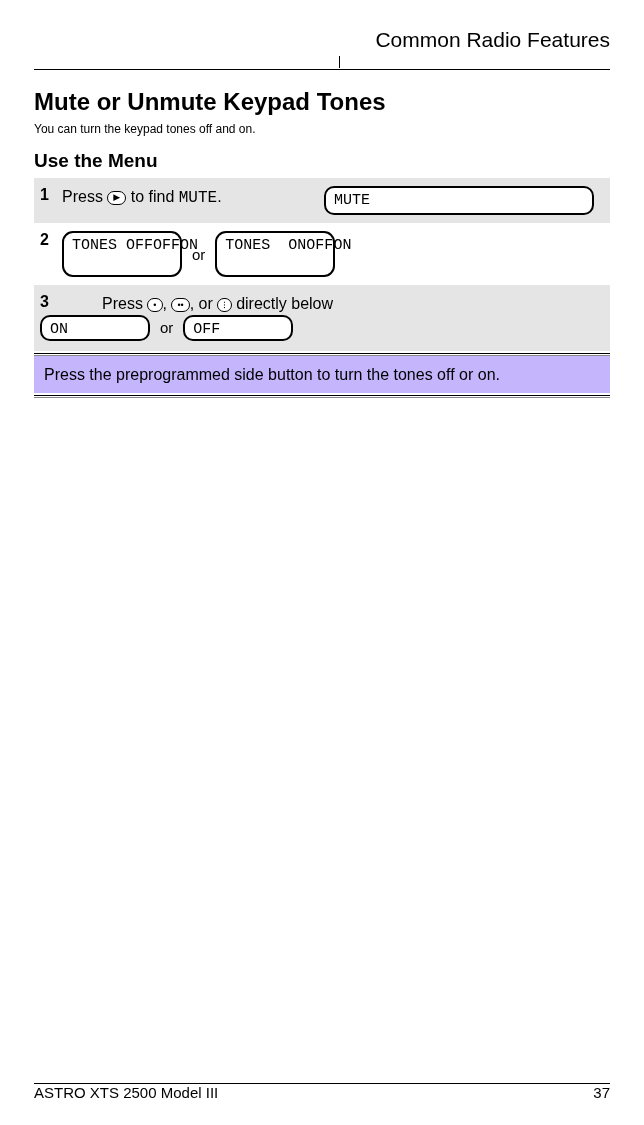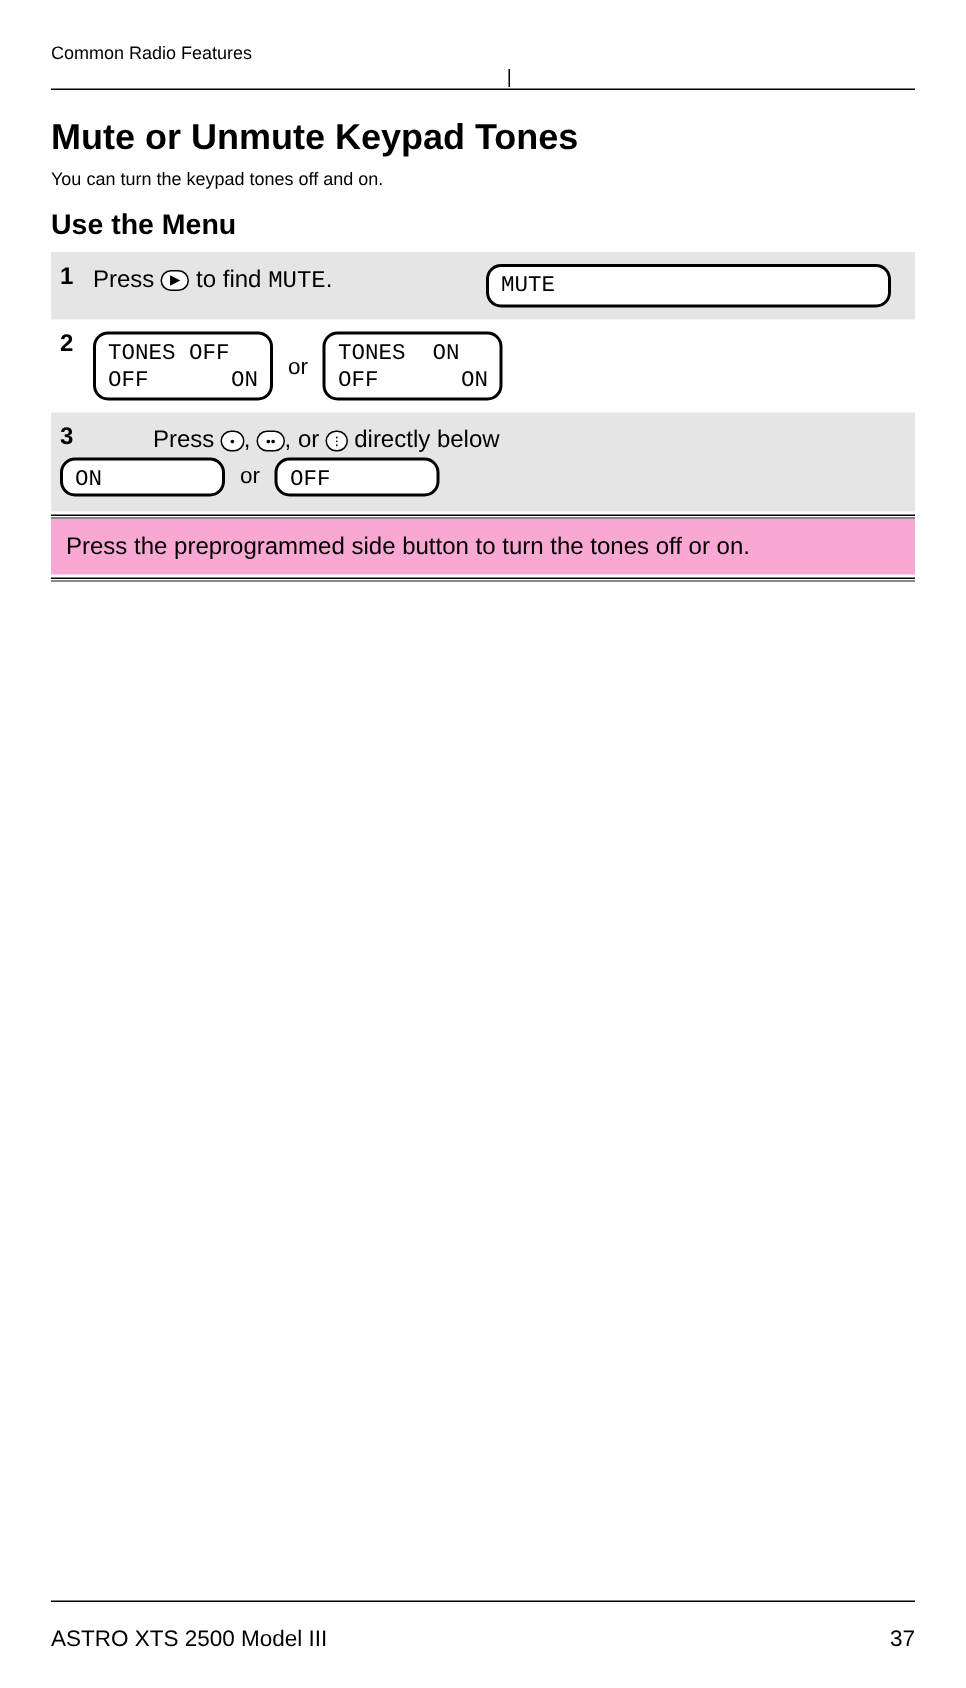--- a/index.html
+++ b/index.html
@@ -9,22 +9,22 @@
     height: 1125px;
     font-family: Arial, Helvetica, sans-serif;
     color: #000;
     position: relative;
     background: #fff;
   }
   .page {
     padding: 28px 34px 0 34px;
   }
   .runhead {
-    text-align: left;
-    font-size: 12px;
+    text-align: right;
+    font-size: 21px;
     margin-bottom: 4px;
   }
   .tick {
     width: 100%;
     height: 14px;
     position: relative;
     margin-bottom: 6px;
   }
   .tick::before {
     content:"";
@@ -106,42 +106,42 @@
     border: 2.5px solid #000;
     border-radius: 10px;
     background:#fff;
     font-family:"Courier New", monospace;
     font-size: 15px;
     line-height: 1.15;
     padding: 4px 8px;
     white-space: pre;
   }
   .lcd.wide { width: 270px; }
-  .lcd.half { width: 120px; height: 46px; display:flex; flex-direction:column; justify-content:space-between; }
+  .lcd.half { width: 120px; height: 46px; display:flex; flex-direction:row; justify-content:space-between;border-radius:11px; }
   .lcd.slim { width: 110px; height:26px; }
   .lcd-row2 { display:flex; justify-content:space-between; }
   .or { font-size:15px; }
   .noterow .num { font-weight:bold; }
   .endbar {
     height:3px;
     background: linear-gradient(to bottom, #000 0, #000 1px, transparent 1px, transparent 2px, #888 2px, #888 3px);
     margin-top:2px;
   }
   .sidebox {
-    background:#f9a8d4;
+    background:#c4b5fd;
     padding: 8px 10px;
     font-size:16px;
     line-height:1.35;
   }
   .footer {
     position:absolute;
     left:34px; right:34px;
     bottom: 24px;
     border-top:1px solid #000;
-    padding-top:16px;
+    padding-top:0;
     display:flex;
     justify-content:space-between;
     font-size:15px;
   }
 </style>
 </head>
 <body>
 
 <div class="page">
 

